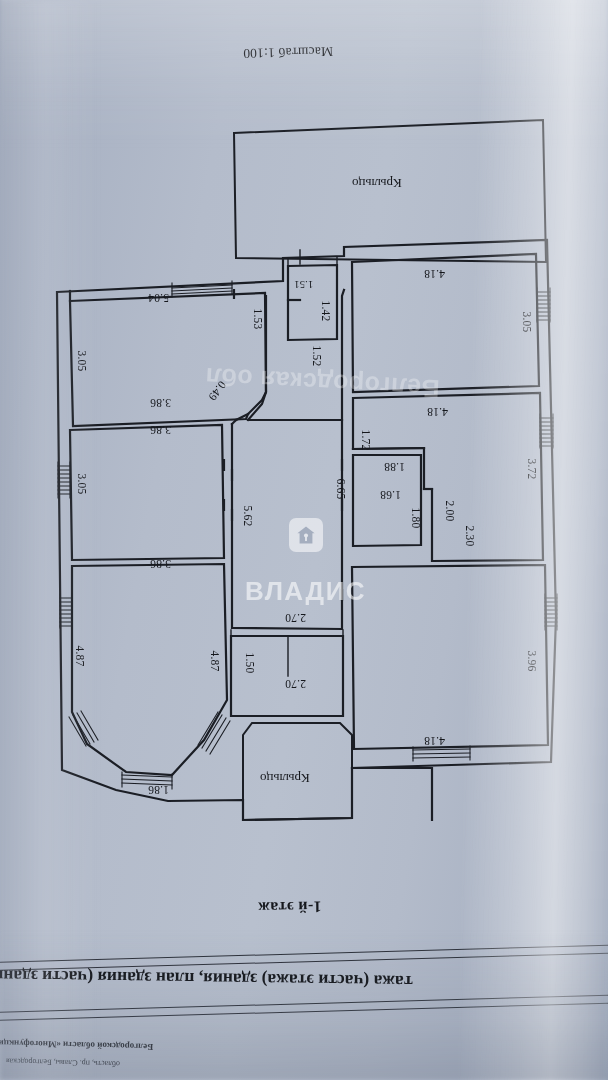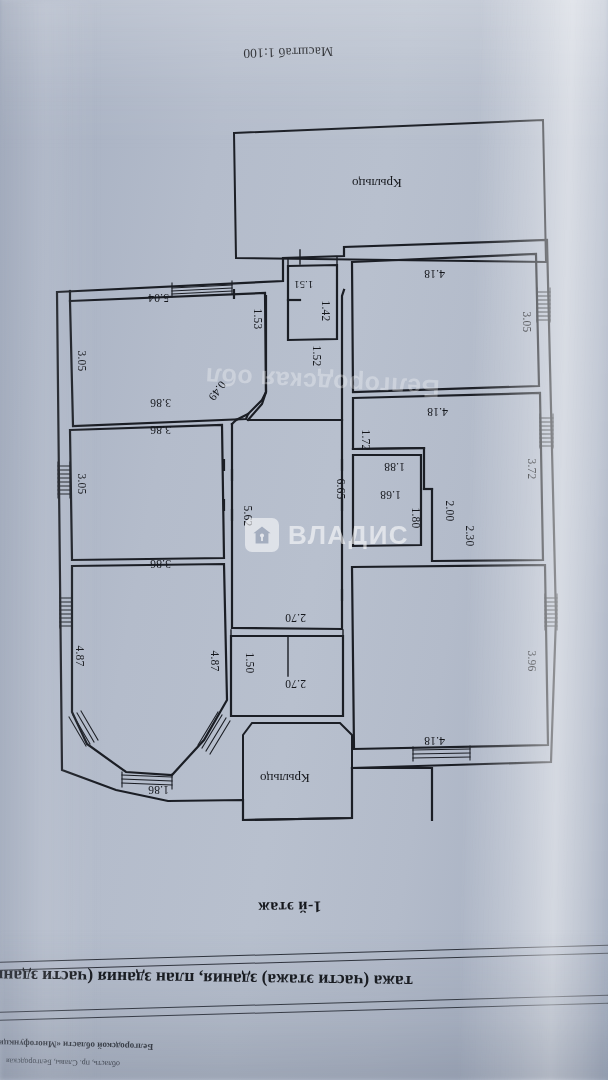--- a/index.html
+++ b/index.html
@@ -121,23 +121,24 @@
     white-space: nowrap;
     transform: rotate(180deg);
     font-family: "Liberation Serif", serif;
   }
 
   
   .wm {
     position: absolute;
     display: flex;
     align-items: center;
-    gap: 9px;
+    gap: 24px;
     opacity: 0.62;
     pointer-events: none;
+    flex-direction: column;
   }
   .wm-logo {
     width: 34px; height: 34px;
     border-radius: 7px;
     background: rgba(255,255,255,0.88);
     display: flex; align-items: center; justify-content: center;
   }
   .wm-text {
     font-family: "Liberation Sans", sans-serif;
     font-size: 26px;

